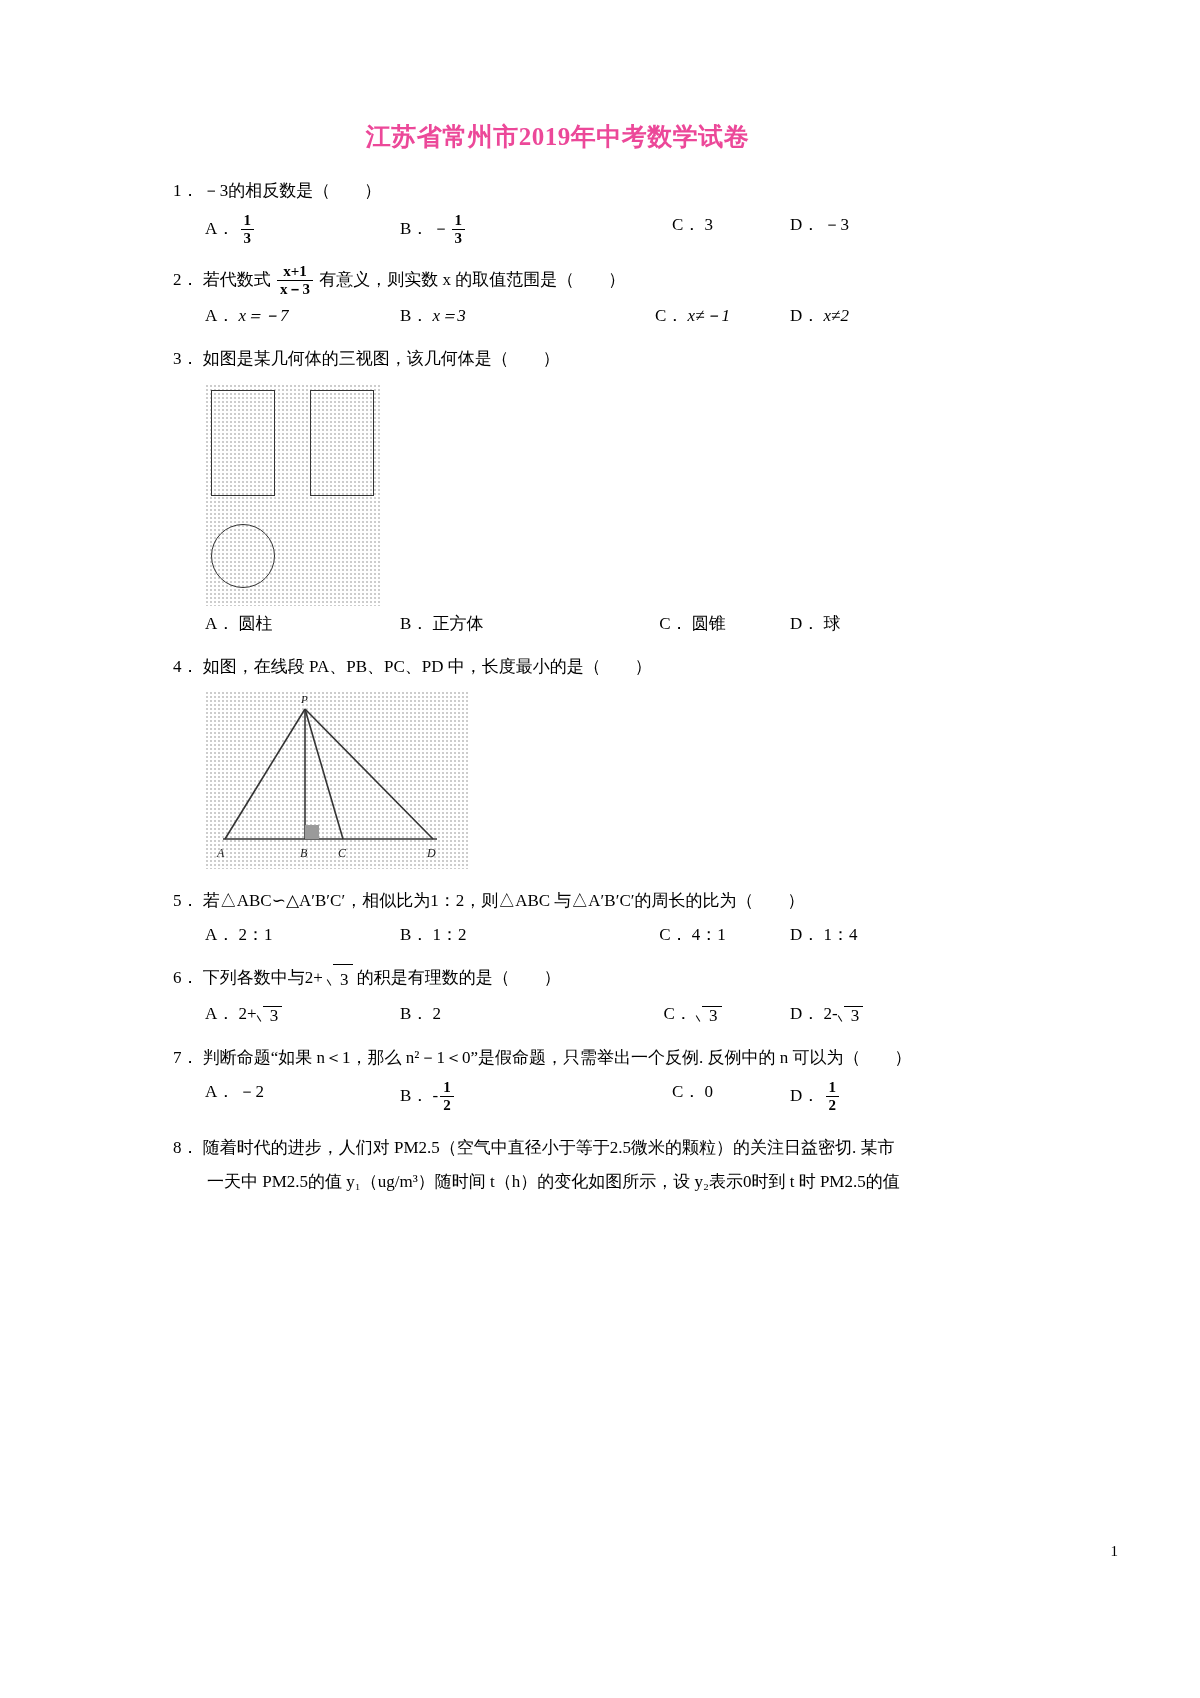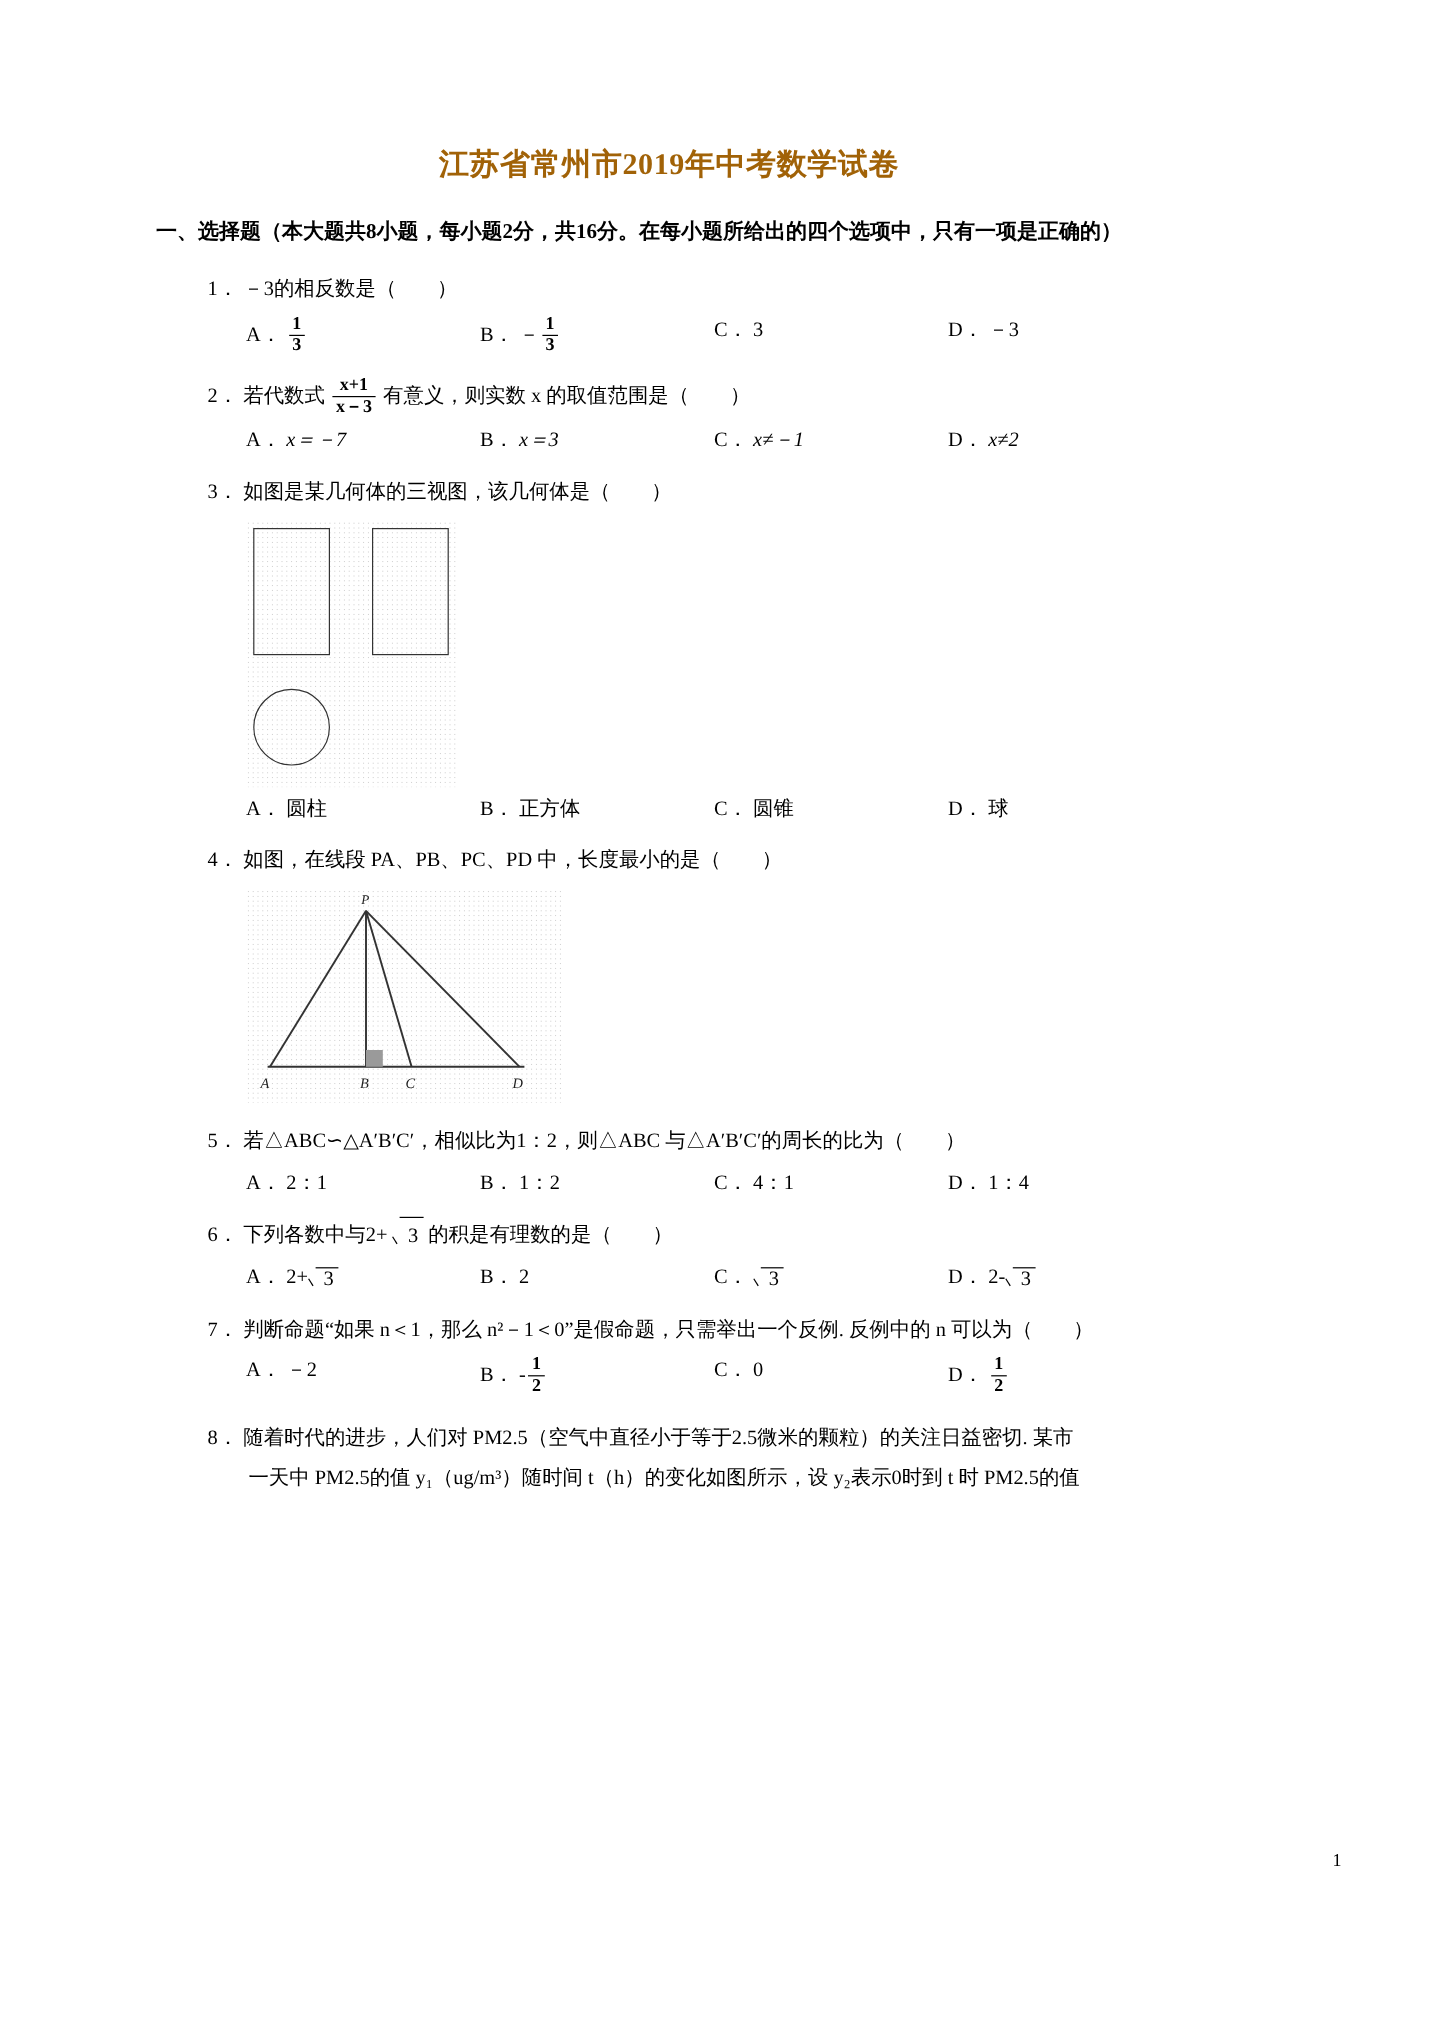--- a/index.html
+++ b/index.html
@@ -11,21 +11,21 @@
   }
   .page {
     position:relative;
     width:1200px;
     height:1698px;
     box-sizing:border-box;
     padding:120px 215px 0 130px;
   }
   .doc-title {
     text-align:center;
-    color:#a16207;
+    color:#ec4899;
     font-weight:bold;
     font-size:25px;
     letter-spacing:0.5px;
     margin:0 0 22px 0;
   }
   .section-head {
     font-weight:bold;
     font-size:17.5px;
     line-height:1.95;
     margin:0 0 6px 0;
@@ -37,21 +37,21 @@
   }
   .opts {
     display:flex;
     font-size:17px;
     margin-top:6px;
     padding-left:32px;
   }
   .opt { }
   .w1 { width:196px; }
   .w2 { width:196px; }
-  .w3 { width:196px; }
+  .w3 { width:196px;text-align:center; }
   .w4 { width:196px; }
   i, .it { font-style:italic; font-family:"Liberation Serif", serif; }
   .frac {
     display:inline-block;
     vertical-align:middle;
     text-align:center;
     font-size:15px;
     line-height:1.12;
     margin:0 2px;
     position:relative;
@@ -132,21 +132,20 @@
   .q8 p { margin:0; font-size:17px; line-height:2.0; }
   .q8 .ln2 { padding-left:34px; }
 </style>
 </head>
 <body>
 
 <div class="page">
 
   <div class="doc-title">江苏省常州市2019年中考数学试卷</div>
 
-  <div class="section-head">一、选择题（本大题共8小题，每小题2分，共16分。在每小题所给出的四个选项中，只有一项是正确的）</div>
 
   <div class="q-block">
     <div class="q">
       <span>1．</span>
       <span>－3的相反数是（　　）</span>
     </div>
     <div class="opts">
       <div class="opt w1">
         <span>A．</span>
         <span class="frac bold"><span class="num">1</span><span class="den">3</span></span>

